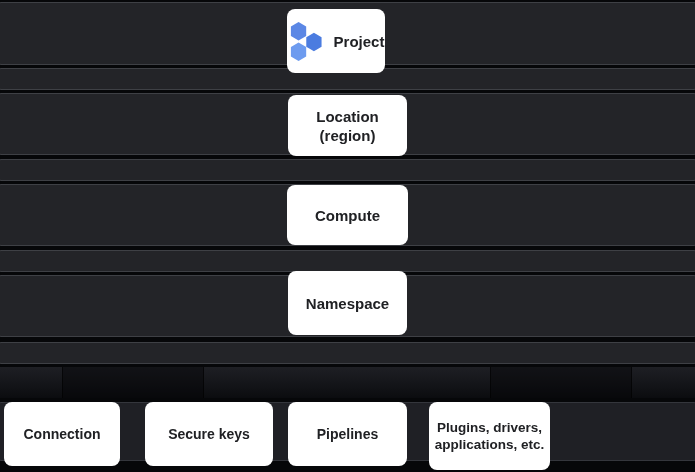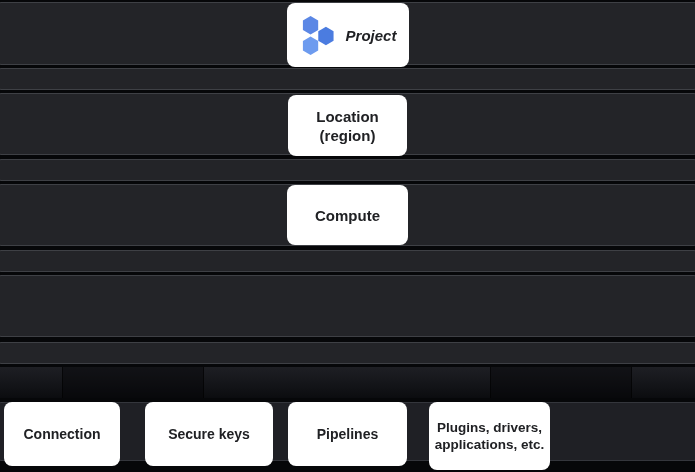--- a/index.html
+++ b/index.html
@@ -70,37 +70,40 @@
   <div class="band" style="top:275px;height:62px;"></div>
   <div class="band" style="top:342px;height:22px;"></div>
 
   <div class="fade-strip">
     <div class="connector-shadow" style="left:62px;"></div>
     <div class="connector-shadow" style="left:490px;"></div>
   </div>
 
   <div class="band bottom" style="top:402px;height:59px;"></div>
 
-  <div class="node project" style="left:287px;top:3px;width:122px;height:64px;font-style:italic;">
+  <div class="node project" style="left:287px;top:9px;width:98px;height:64px;">
     <svg width="36" height="41" viewBox="0 0 38 44" aria-hidden="true">
       <polygon points="11,1 19.2,6 19.2,16 11,21 2.8,16 2.8,6" fill="#5b87e5"></polygon>
       <polygon points="27.5,12.5 35.7,17.5 35.7,27.5 27.5,32.5 19.3,27.5 19.3,17.5" fill="#4b7ce0"></polygon>
       <polygon points="11,23 19.2,28 19.2,38 11,43 2.8,38 2.8,28" fill="#6d9bef"></polygon>
     </svg>
     <span class="lbl">Project</span>
   </div>
 
   <div class="node location" style="left:288px;top:95px;width:119px;height:61px;">
     <span class="lbl">Location (region)</span>
   </div>
 
   <div class="node" style="left:287px;top:185px;width:121px;height:60px;">
     <span class="lbl">Compute</span>
   </div>
 
+  <div class="node" style="left:288px;top:271px;width:119px;height:64px;">
+    <span class="lbl">Namespace</span>
+  </div>
 
   <div class="node small" style="left:4px;top:402px;width:116px;height:64px;">
     <span class="lbl">Connection</span>
   </div>
 
   <div class="node small" style="left:145px;top:402px;width:128px;height:64px;">
     <span class="lbl">Secure keys</span>
   </div>
 
   <div class="node small" style="left:288px;top:402px;width:119px;height:64px;">

